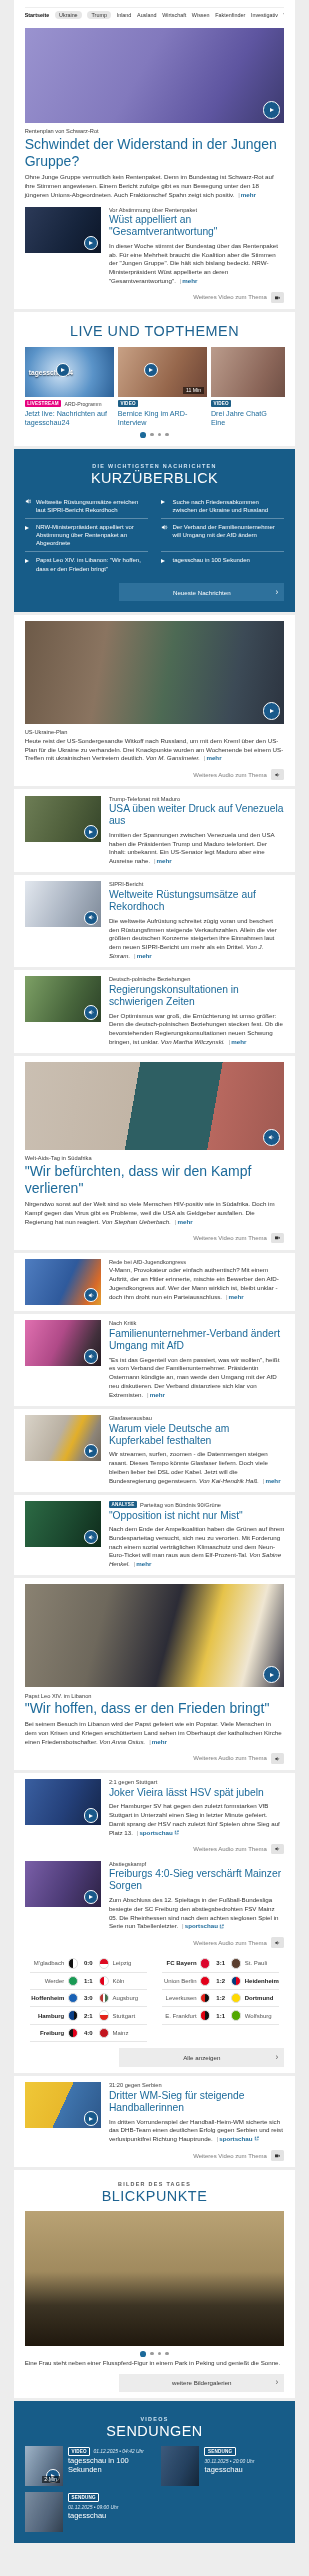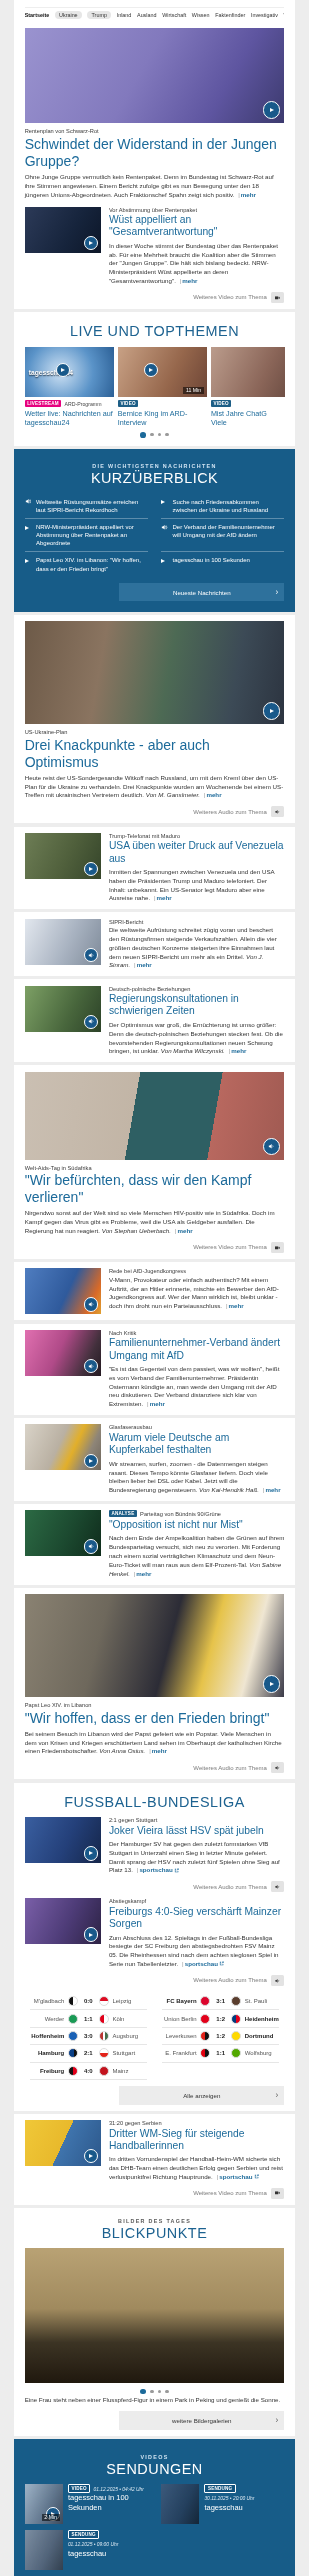--- a/index.html
+++ b/index.html
@@ -175,34 +175,34 @@
 
   <div class="card">
     <div class="stitle" style="margin-top:5.2px;">LIVE UND TOPTHEMEN</div>
     <div class="caro">
       <div class="lcard">
         <div class="lthumb" style="background:radial-gradient(circle at 40% 50%,#cfe2f4,#5a93c8 55%,#2c6096);">
           <span class="tslogo">tagesschau24</span>
           <span class="pov sm" style="right:auto;left:31px;bottom:19.6px;"></span>
         </div>
         <div class="lmeta"><span class="badge mag">LIVESTREAM</span><span>ARD-Programm</span></div>
-        <div class="lhl">Wetter live: Nachrichten auf tagesschau24</div>
+        <div class="lhl">Jetzt live: Nachrichten auf tagesschau24</div>
       </div>
       <div class="lcard">
         <div class="lthumb" style="background:linear-gradient(115deg,#c8a185,#96674c 60%,#6d4536);">
           <span class="pov sm" style="right:auto;left:26px;bottom:19.6px;"></span>
           <span class="dur">11 Min</span>
         </div>
         <div class="lmeta"><span class="badge">VIDEO</span></div>
         <div class="lhl">Bernice King im ARD-Interview</div>
       </div>
       <div class="lcard">
         <div class="lthumb" style="background:linear-gradient(115deg,#bb9c8c,#8a6558 60%,#62453c);"></div>
         <div class="lmeta"><span class="badge">VIDEO</span></div>
-        <div class="lhl"><span>Mist Jahre ChatG</span><br><span>Viele</span></div>
+        <div class="lhl"><span>Drei Jahre ChatG</span><br><span>Eine</span></div>
       </div>
     </div>
     <div class="dots">
       <span class="dot on"></span>
           <span class="dot"></span>
           <span class="dot"></span>
           <span class="dot"></span>
     </div>
   </div>
 
@@ -245,21 +245,20 @@
           <span>Neueste Nachrichten</span>
           <span class="chev">›</span>
         </div>
   </div>
 
   <div class="card">
     <div class="hero" style="background:linear-gradient(100deg,#6d5a48 0%,#8a7460 30%,#4d6a54 55%,#3c4a56 80%,#2c3440 100%);">
       <span class="pov"></span>
     </div>
     <div class="kick">US-Ukraine-Plan</div>
-    <div class="hl hl-xl">Drei Knackpunkte - aber auch Optimismus</div>
     <div class="teas"><span>Heute reist der US-Sondergesandte Witkoff nach Russland, um mit dem Kreml über den US-Plan für die Ukraine zu verhandeln. Drei Knackpunkte wurden am Wochenende bei einem US-Treffen mit ukrainischen Vertretern deutlich.</span> <i>Von M. Ganslmeier.</i> <span class="sep">|</span><span class="more">mehr</span></div>
     <div class="note">
           <span>Weiteres Audio zum Thema</span>
           <span class="ibtn">
             <svg viewBox="0 0 24 24">
               <path d="M3 9v6h4l6 5V4L7 9z" fill="currentColor"></path>
               <path d="M16.5 8.5a5 5 0 010 7" stroke="currentColor" stroke-width="2" fill="none"></path>
             </svg>
           </span>
         </div>
@@ -283,20 +282,21 @@
       <div class="thumb" style="background:linear-gradient(115deg,#e2e7ee,#aab4c2 55%,#7e8a99);">
             <span class="pov sm aov">
               <svg viewBox="0 0 24 24" fill="#fff">
                 <path d="M3 9v6h4l6 5V4L7 9z"></path>
                 <path d="M16.5 8.5a5 5 0 010 7" stroke="#fff" stroke-width="2" fill="none"></path>
               </svg>
             </span>
           </div>
       <div class="tx">
         <div class="kick" style="margin-top:0;">SIPRI-Bericht</div>
+        <div class="hl hl-lg">Weltweite Rüstungsumsätze auf Rekordhoch</div>
         <div class="teas"><span>Die weltweite Aufrüstung schreitet zügig voran und beschert den Rüstungsfirmen steigende Verkaufszahlen. Allein die vier größten deutschen Konzerne steigerten ihre Einnahmen laut dem neuen SIPRI-Bericht um mehr als ein Drittel.</span> <i>Von J. Sinram.</i> <span class="sep">|</span><span class="more">mehr</span></div>
       </div>
     </div>
   </div>
 
   <div class="card">
     <div class="row">
       <div class="thumb" style="background:linear-gradient(115deg,#7da065,#48663c 60%,#2c4228);">
             <span class="pov sm aov">
               <svg viewBox="0 0 24 24" fill="#fff">
@@ -414,21 +414,20 @@
           <span class="ibtn">
             <svg viewBox="0 0 24 24">
               <path d="M3 9v6h4l6 5V4L7 9z" fill="currentColor"></path>
               <path d="M16.5 8.5a5 5 0 010 7" stroke="currentColor" stroke-width="2" fill="none"></path>
             </svg>
           </span>
         </div>
   </div>
 
   <div class="card">
-    <div class="stitle" style="margin-top:5.2px;">FUSSBALL-BUNDESLIGA</div>
     <div class="row">
       <div class="thumb" style="background:linear-gradient(115deg,#3a5fa0,#24407a 55%,#15264a);">
             <span class="pov sm"></span>
           </div>
       <div class="tx">
         <div class="kick" style="margin-top:0;">2:1 gegen Stuttgart</div>
         <div class="hl hl-lg">Joker Vieira lässt HSV spät jubeln</div>
         <div class="teas"><span>Der Hamburger SV hat gegen den zuletzt formstarken VfB Stuttgart in Unterzahl einen Sieg in letzter Minute gefeiert. Damit sprang der HSV nach zuletzt fünf Spielen ohne Sieg auf Platz 13.</span> <span class="sep">|</span><span class="extl">sportschau</span><svg class="ext" viewBox="0 0 12 12">
                 <path fill="#1c6a9a" d="M5 2v1.5H3.5v5h5V7H10v3H2V2zM7 1h4v4L9.5 3.5 7 6 6 5l2.5-2.5z"></path>
               </svg></div>

